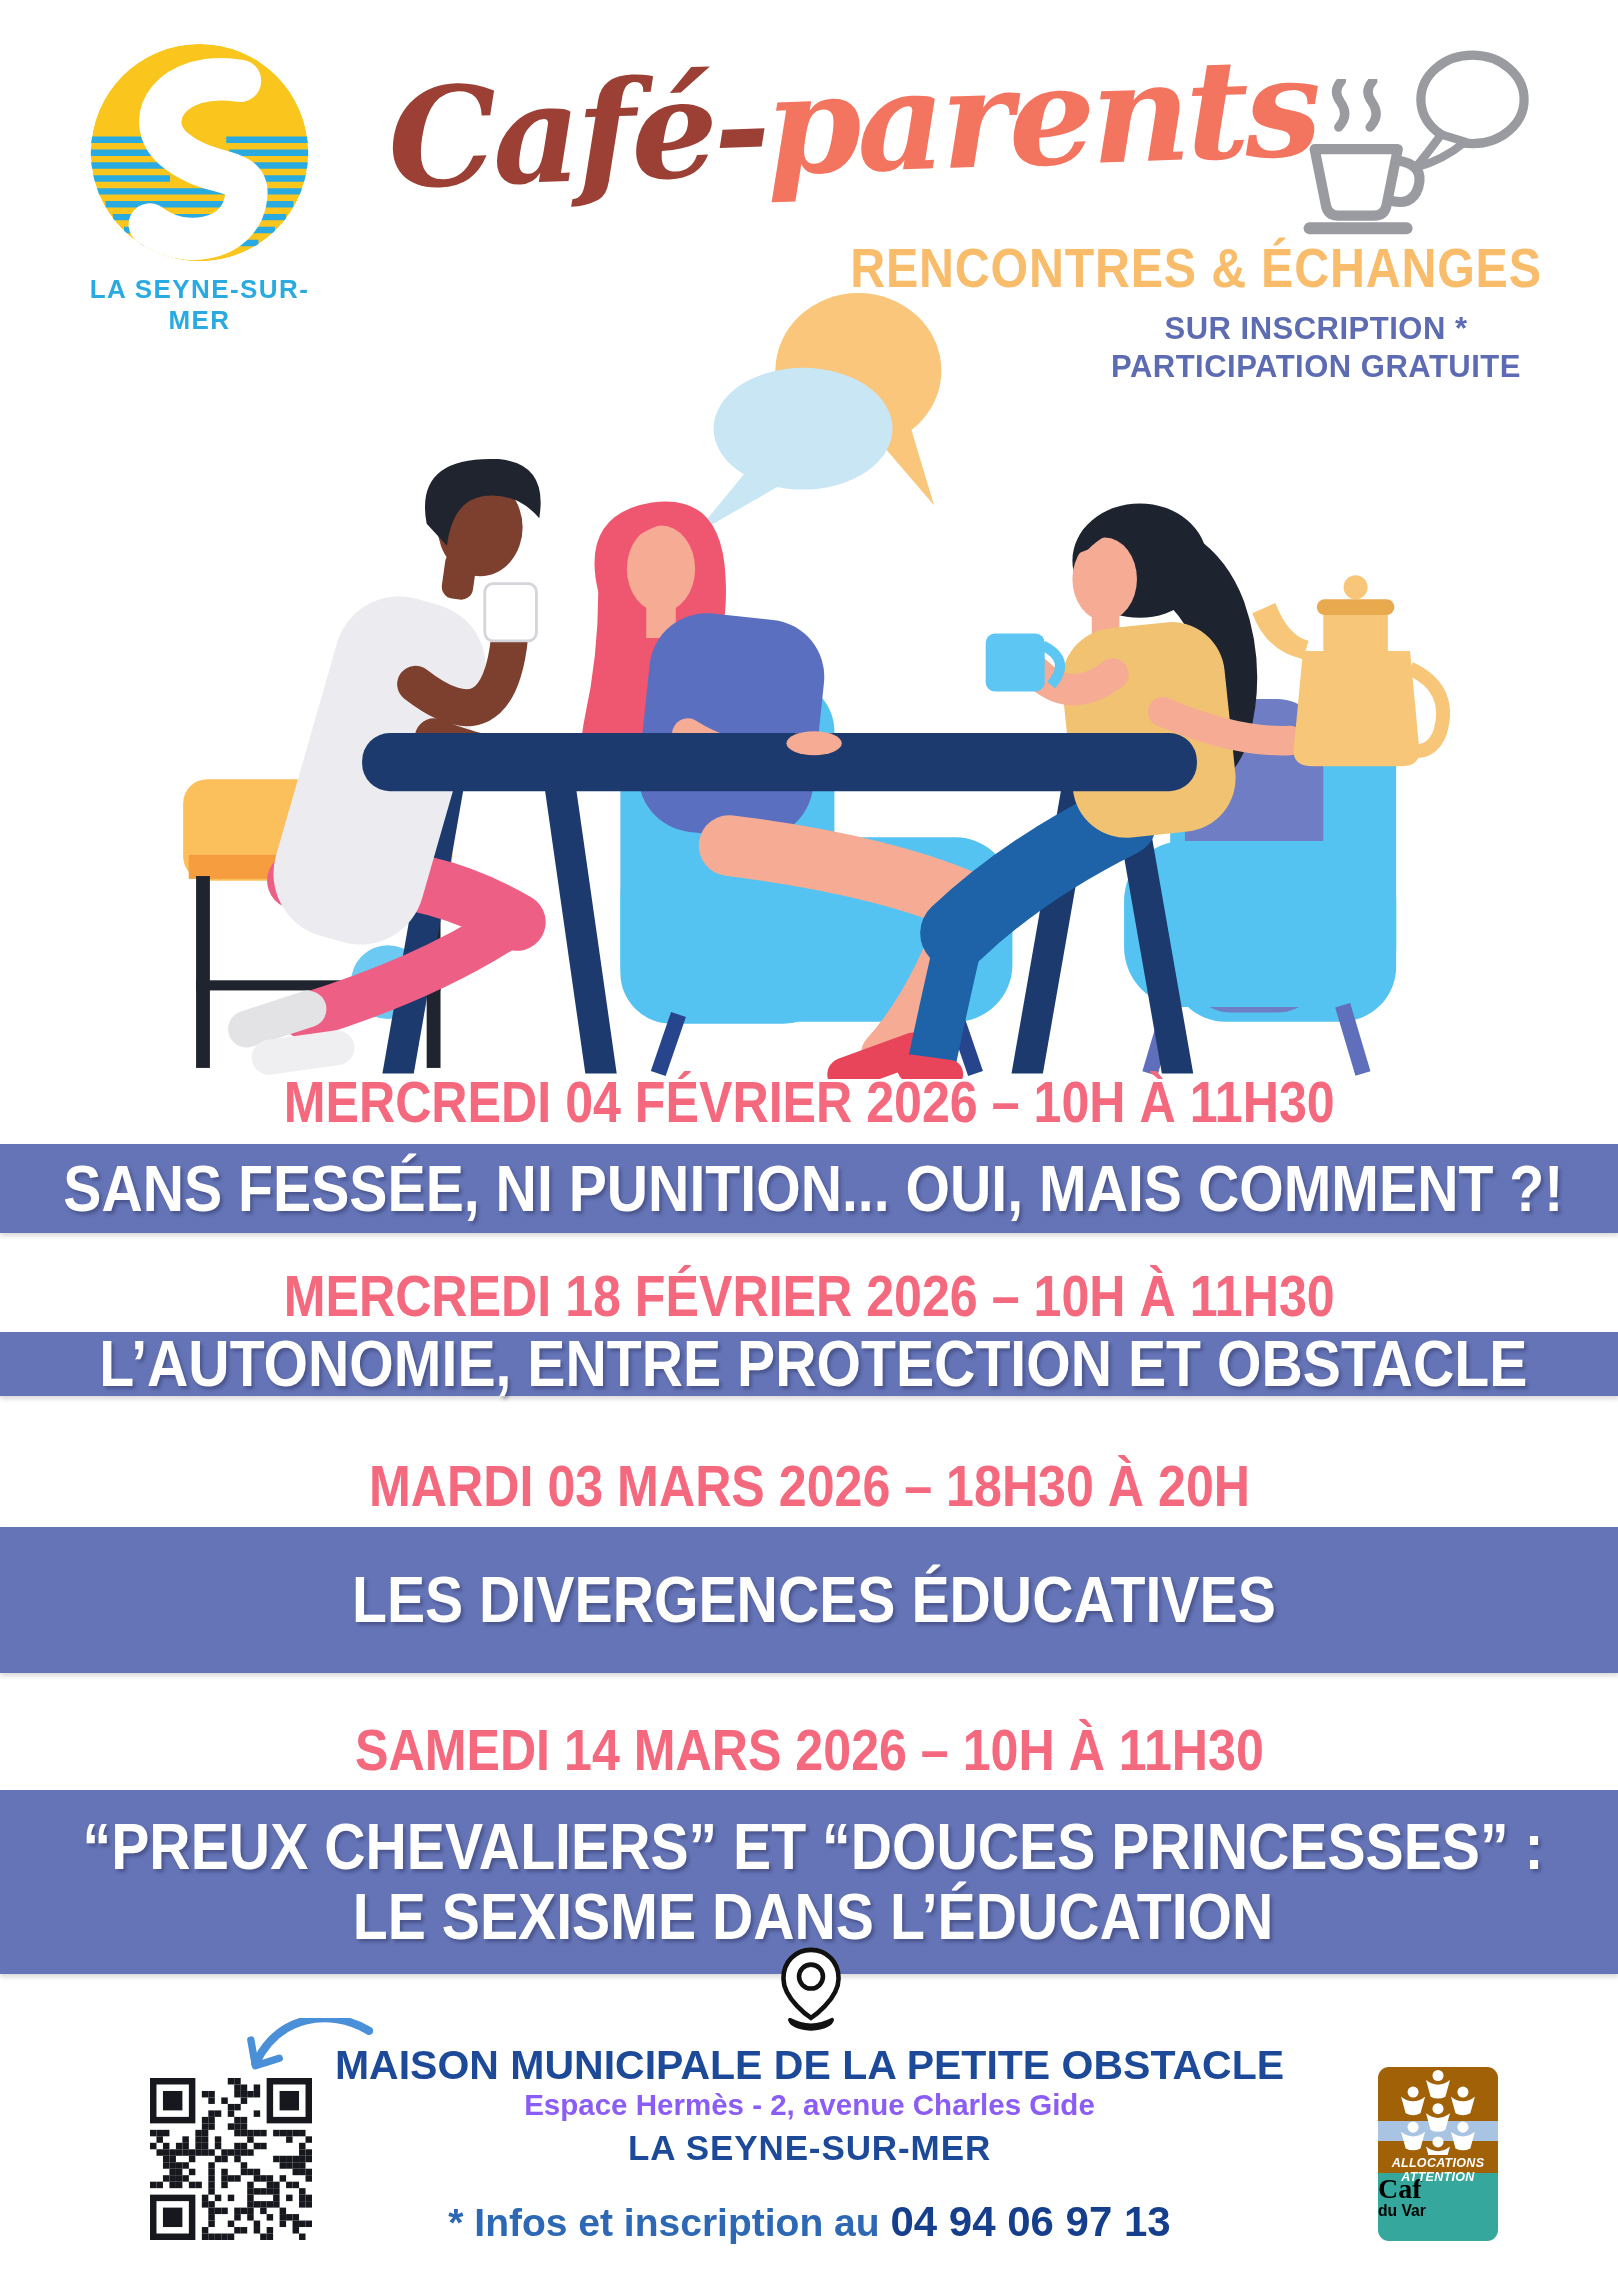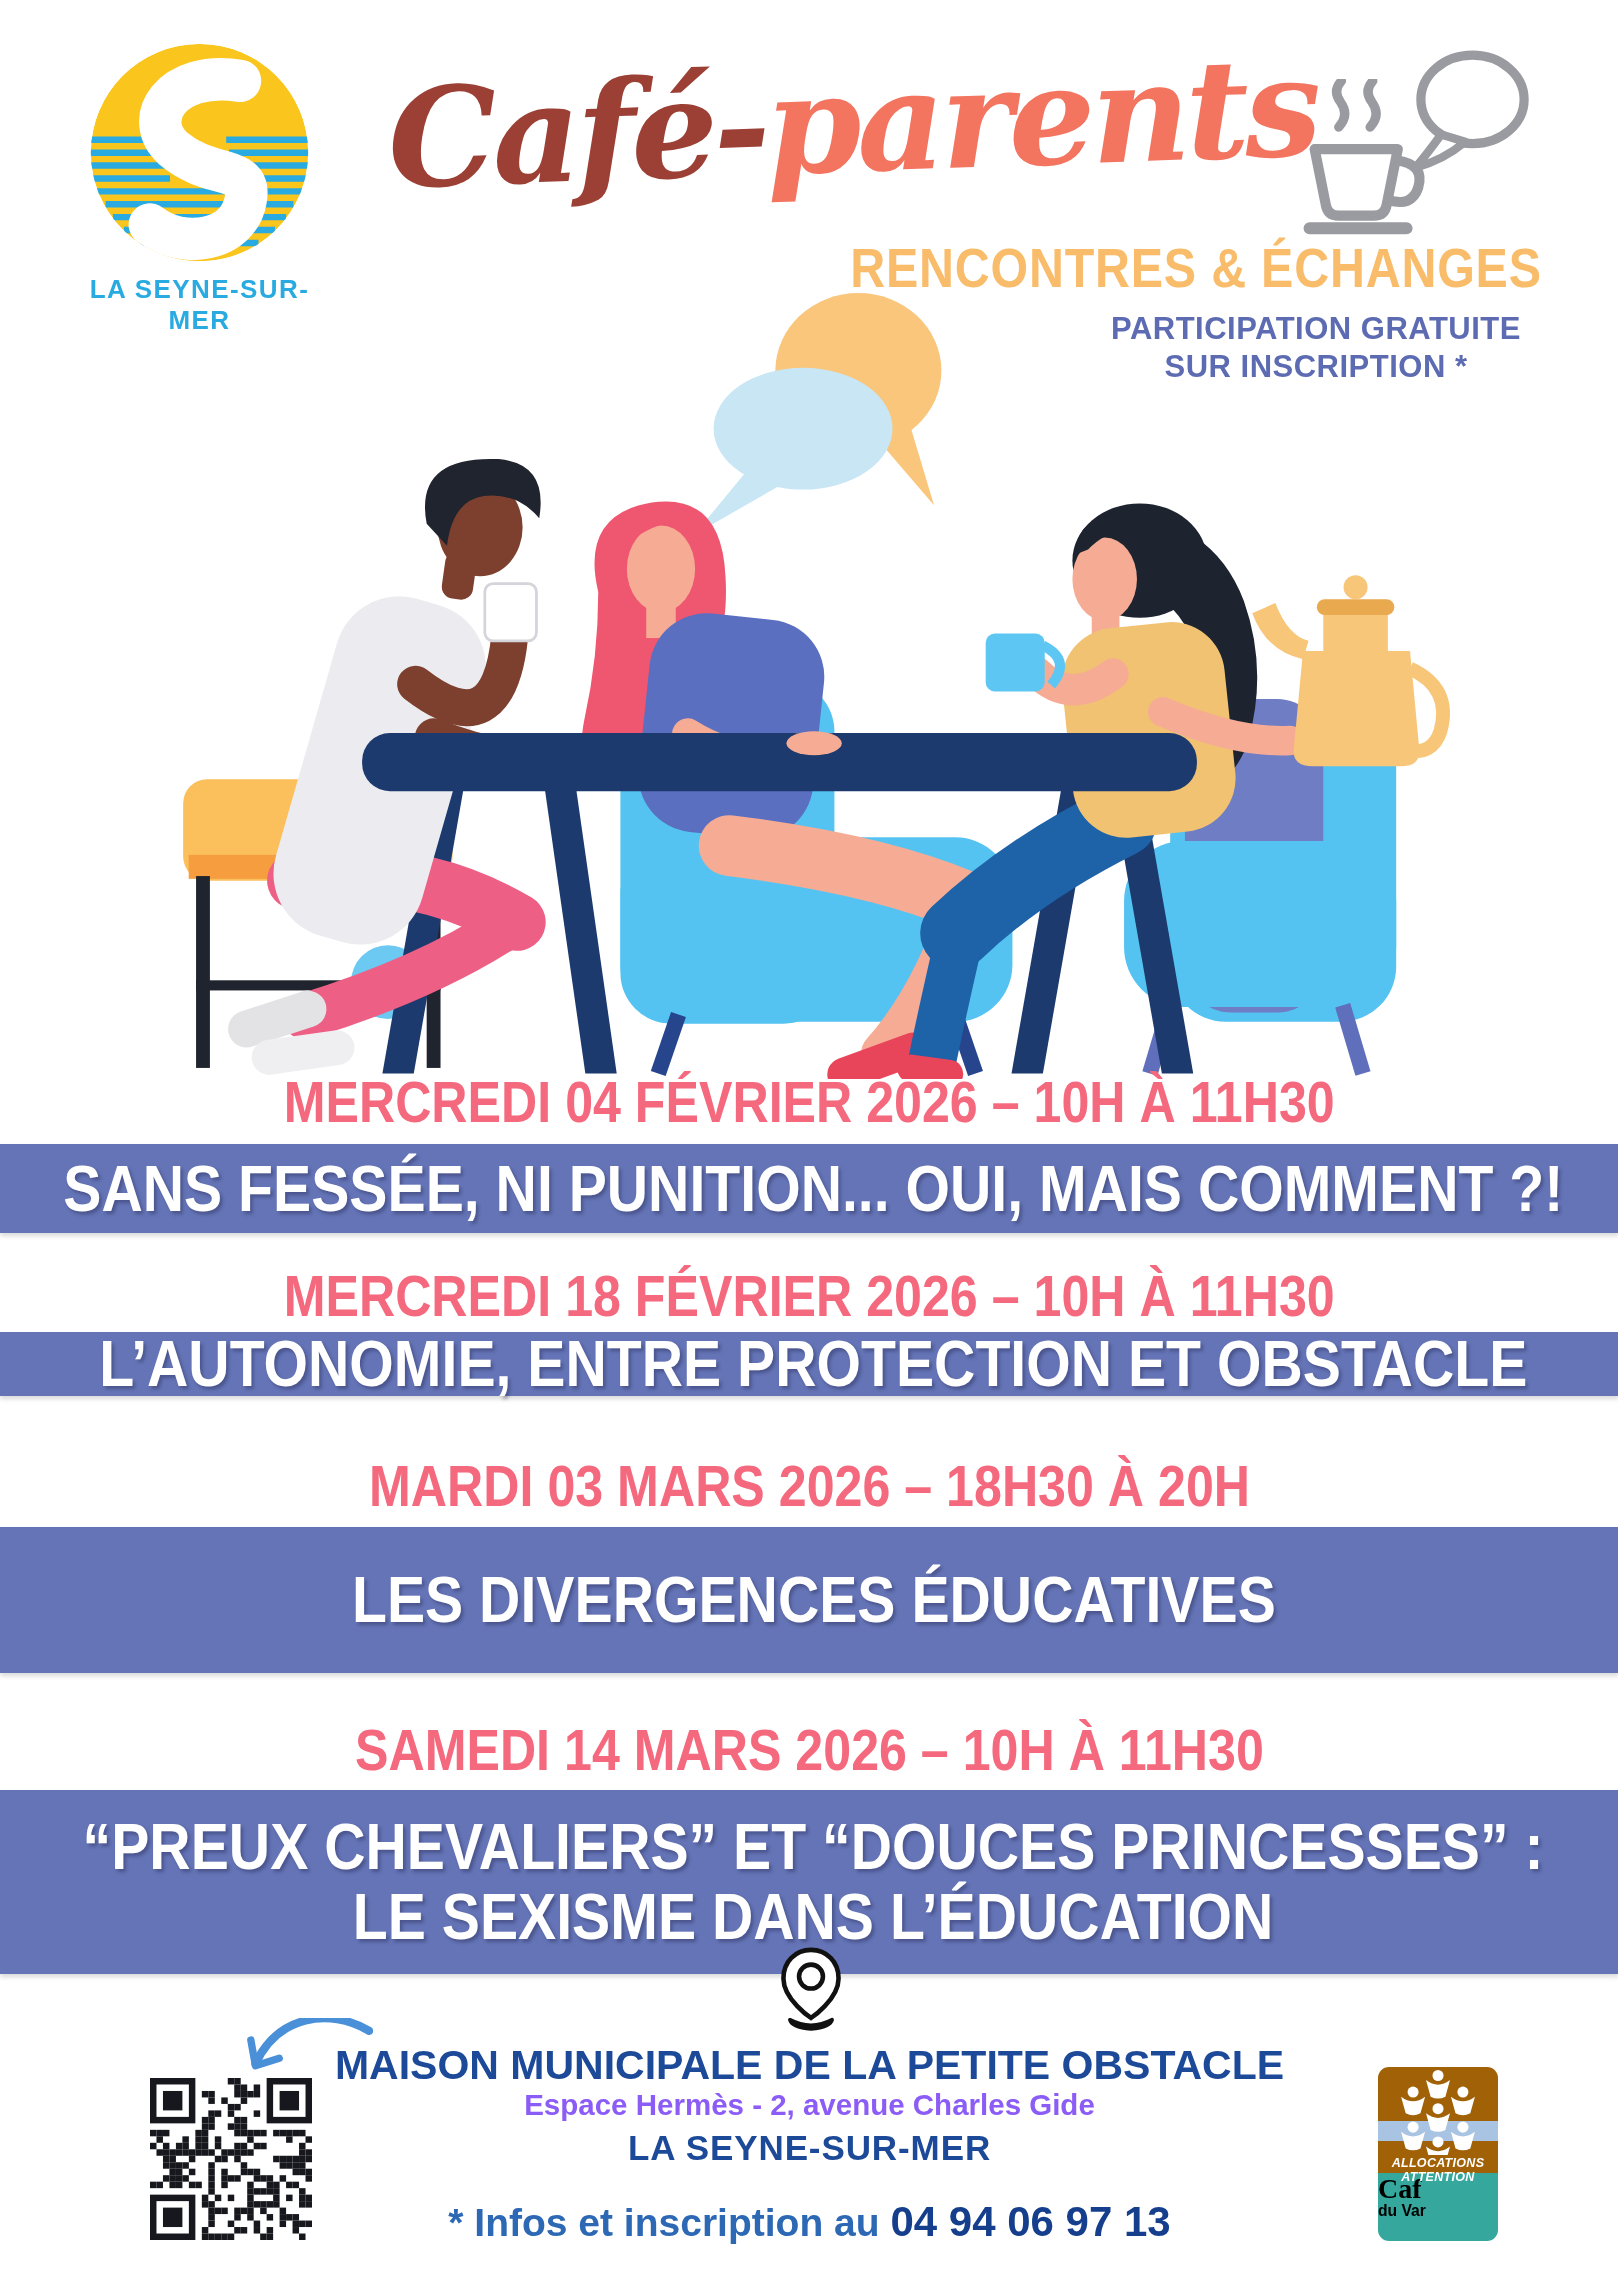--- a/index.html
+++ b/index.html
@@ -96,22 +96,22 @@
 <svg class="abs" style="left:1408px; top:46px;" width="129" height="129" viewBox="0 0 140 140">
   <ellipse cx="70" cy="58" rx="56" ry="48" fill="#ffffff" stroke="#9a9ba0" stroke-width="10"></ellipse>
   <path d="M36,96 Q20,118 8,132 Q38,124 62,104 Z" fill="#ffffff" stroke="#9a9ba0" stroke-width="9" stroke-linejoin="round"></path>
 </svg>
 
 <div class="abs subtitle">
   <span class="cond">RENCONTRES &amp; ÉCHANGES</span>
 </div>
 
 <div class="abs participation">
+  <div>SUR INSCRIPTION *</div>
   <div>PARTICIPATION GRATUITE</div>
-  <div>SUR INSCRIPTION *</div>
 </div>
 
 <svg class="abs" style="left:0; top:175px;" width="1619" height="904" viewBox="0 190 1754 980">
 
   <ellipse cx="930" cy="402" rx="90" ry="84" fill="#f9c67c"></ellipse>
   <path d="M945,470 L1012,548 L985,458 Z" fill="#f9c67c"></path>
   <ellipse cx="870" cy="465" rx="97" ry="66" fill="#c9e6f5"></ellipse>
   <path d="M808,512 L752,580 L853,522 Z" fill="#c9e6f5"></path>
 
   <g>

